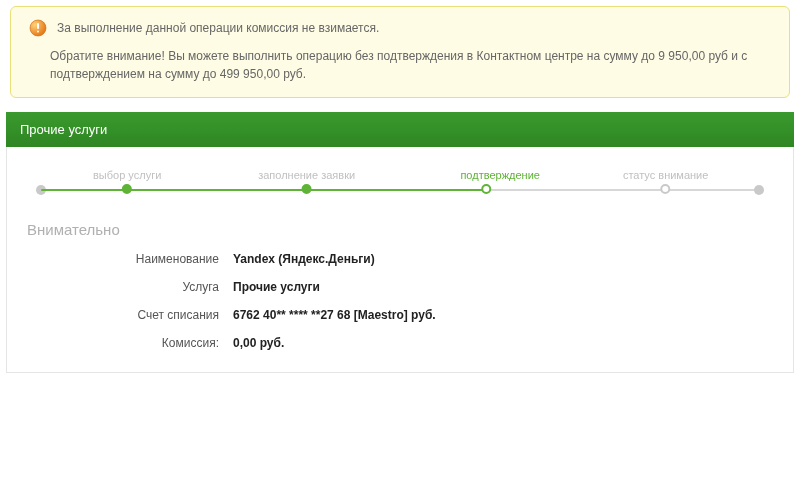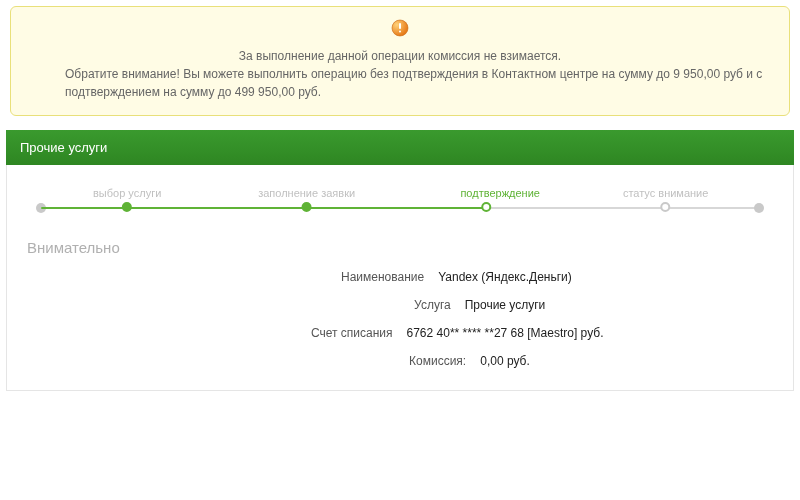--- a/index.html
+++ b/index.html
@@ -14,29 +14,28 @@
     background: #fffce5;
     border: 1px solid #e9e07a;
     border-radius: 6px;
     margin: 6px 10px 14px 10px;
     padding: 12px 18px 14px 18px;
   }
   .notice-line1 {
     display: flex;
     align-items: center;
     gap: 10px;
-    margin-bottom: 0;
-    flex-direction: column;
+    margin-bottom: 10px;
   }
   .notice-text {
     color: #666;
     line-height: 1.5;
   }
   .notice-line2 {
-    margin-left: 36px;
+    margin-left: 21px;
     color: #666;
     line-height: 1.5;
   }
   .info-icon {
     width: 18px;
     height: 18px;
     flex-shrink: 0;
   }
   .section-header {
     background: linear-gradient(#3a9a2e, #2e8622);
@@ -155,31 +154,30 @@
     background: #c9c9c9;
   }
   .recipient-title {
     color: #b0b0b0;
     font-size: 15px;
     margin: 8px 0 14px 4px;
   }
   .field-row {
     display: flex;
     margin-bottom: 14px;
-    justify-content: center;
   }
   .field-label {
     width: 210px;
     text-align: right;
     padding-right: 14px;
     color: #555;
   }
   .field-value {
     color: #222;
-    font-weight: normal;
+    font-weight: bold;
   }
 </style>
 </head>
 <body>
 
 <div class="notice">
   <div class="notice-line1">
     <svg class="info-icon" viewBox="0 0 18 18">
       <defs>
         <radialGradient id="g" cx="30%" cy="30%" r="70%">

